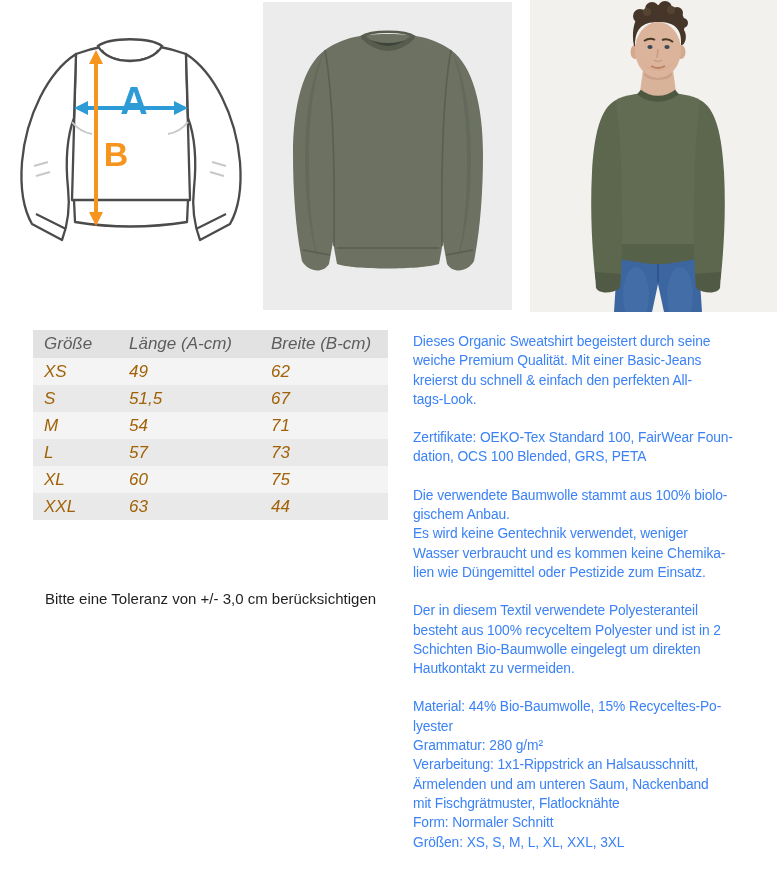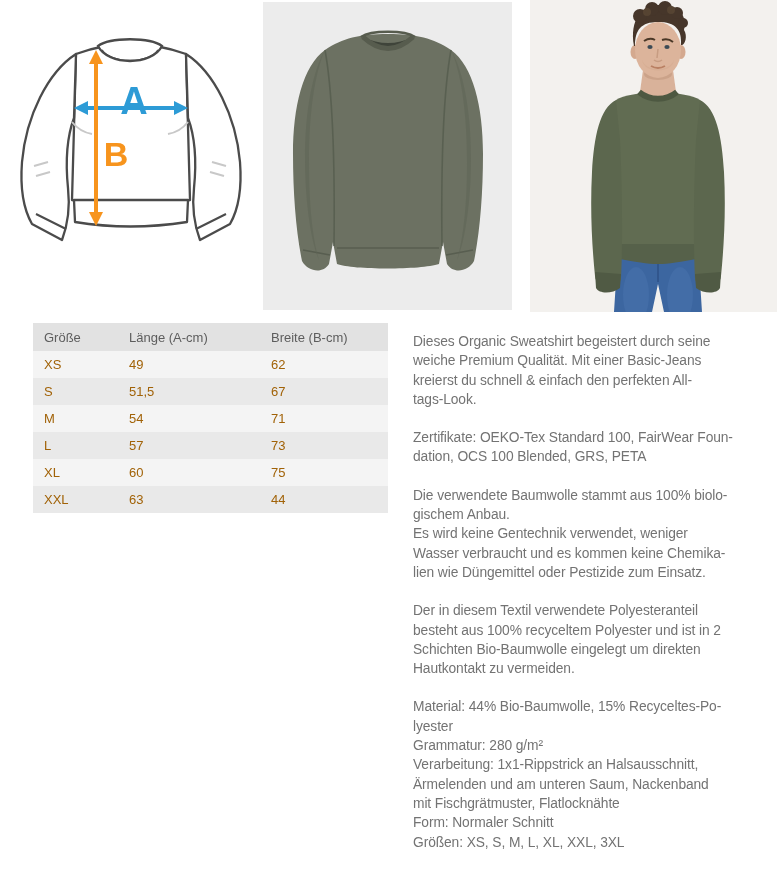--- a/index.html
+++ b/index.html
@@ -8,41 +8,41 @@
     position:relative;width:777px;height:873px;background:#ffffff;overflow:hidden;
     font-family:"Liberation Sans","DejaVu Sans",sans-serif;
   }
   
   .diagram{position:absolute;left:10px;top:18px;width:240px;height:238px;}
   .photo-flat{position:absolute;left:263px;top:2px;width:249px;height:308px;}
   .photo-model{position:absolute;left:530px;top:0px;width:247px;height:312px;}
   svg{display:block;}
   
   .size-table{
-    position:absolute;left:33px;top:323px;width:355px;
-    border-collapse:collapse;font-size:13px;table-layout:fixed;
+    position:absolute;left:33px;top:330px;width:355px;
+    border-collapse:collapse;font-size:17px;table-layout:fixed;font-style:italic;
   }
   .size-table th{
     background:#e2e2e2;color:#5d5d5d;font-weight:400;text-align:left;
     height:28px;padding:0;
   }
   .size-table td{color:#a16207;height:27px;padding:0;}
   .size-table th:first-child,.size-table td:first-child{width:96px;padding-left:11px;}
   .size-table th:nth-child(2),.size-table td:nth-child(2){width:142px;margin-top:40px;}
   .size-table tbody tr:nth-child(odd){background:#f4f4f4;}
   .size-table tbody tr:nth-child(even){background:#e9e9e9;}
   
   .tolerance{
     position:absolute;left:33px;top:590px;width:355px;text-align:center;
     font-size:15px;color:#1f1f1f;
   }
   
   .description{
     position:absolute;left:413px;top:332px;width:360px;
-    font-size:13.8px;line-height:19.3px;color:#737373;letter-spacing:-0.1px;
+    font-size:13.8px;line-height:19.3px;color:#3b82f6;letter-spacing:-0.1px;
   }
   .description p{margin:0 0 19px 0;white-space:pre;}
 </style>
 </head>
 <body>
 
 <div id="page">
 
   <div class="diagram">
     <svg width="240" height="238" viewBox="0 0 240 238">
@@ -185,20 +185,21 @@
       <td>75</td>
     </tr>
         <tr>
       <td>XXL</td>
       <td>63</td>
       <td>44</td>
     </tr>
       </tbody>
   </table>
 
+  <div class="tolerance">Bitte eine Toleranz von +/- 3,0 cm berücksichtigen</div>
 
   <div class="description">
       <p>Dieses Organic Sweatshirt begeistert durch seine
 weiche Premium Qualität. Mit einer Basic-Jeans
 kreierst du schnell &amp; einfach den perfekten All-
 tags-Look.</p>
       <p>Zertifikate: OEKO-Tex Standard 100, FairWear Foun-
 dation, OCS 100 Blended, GRS, PETA</p>
       <p>Die verwendete Baumwolle stammt aus 100% biolo-
 gischem Anbau.

